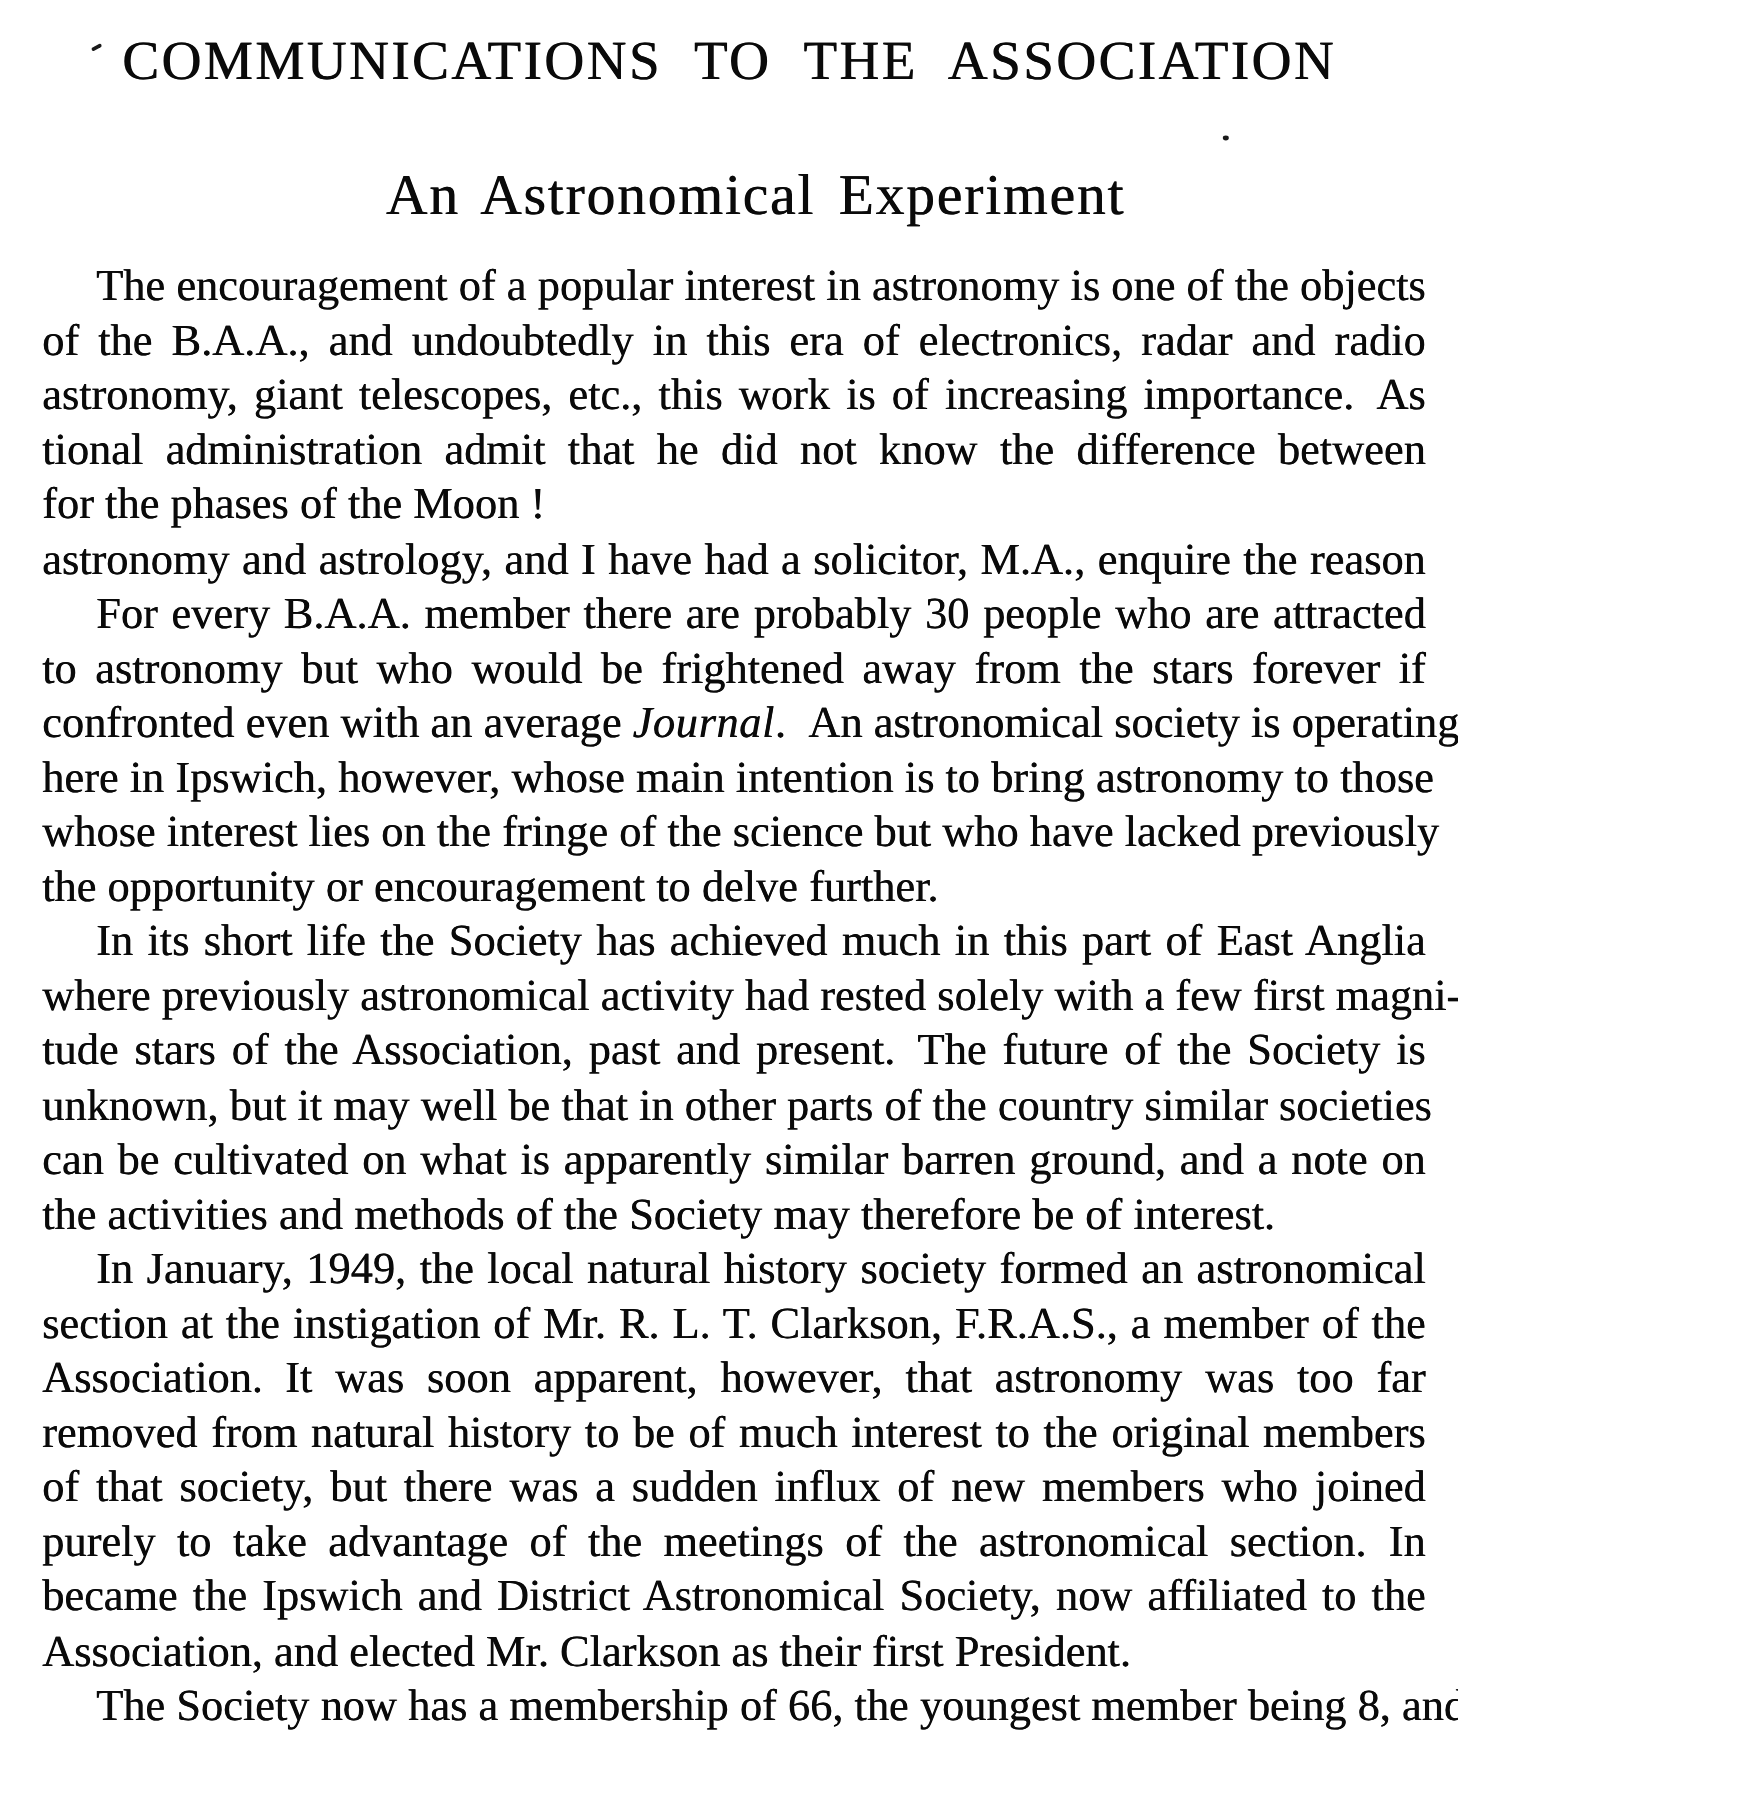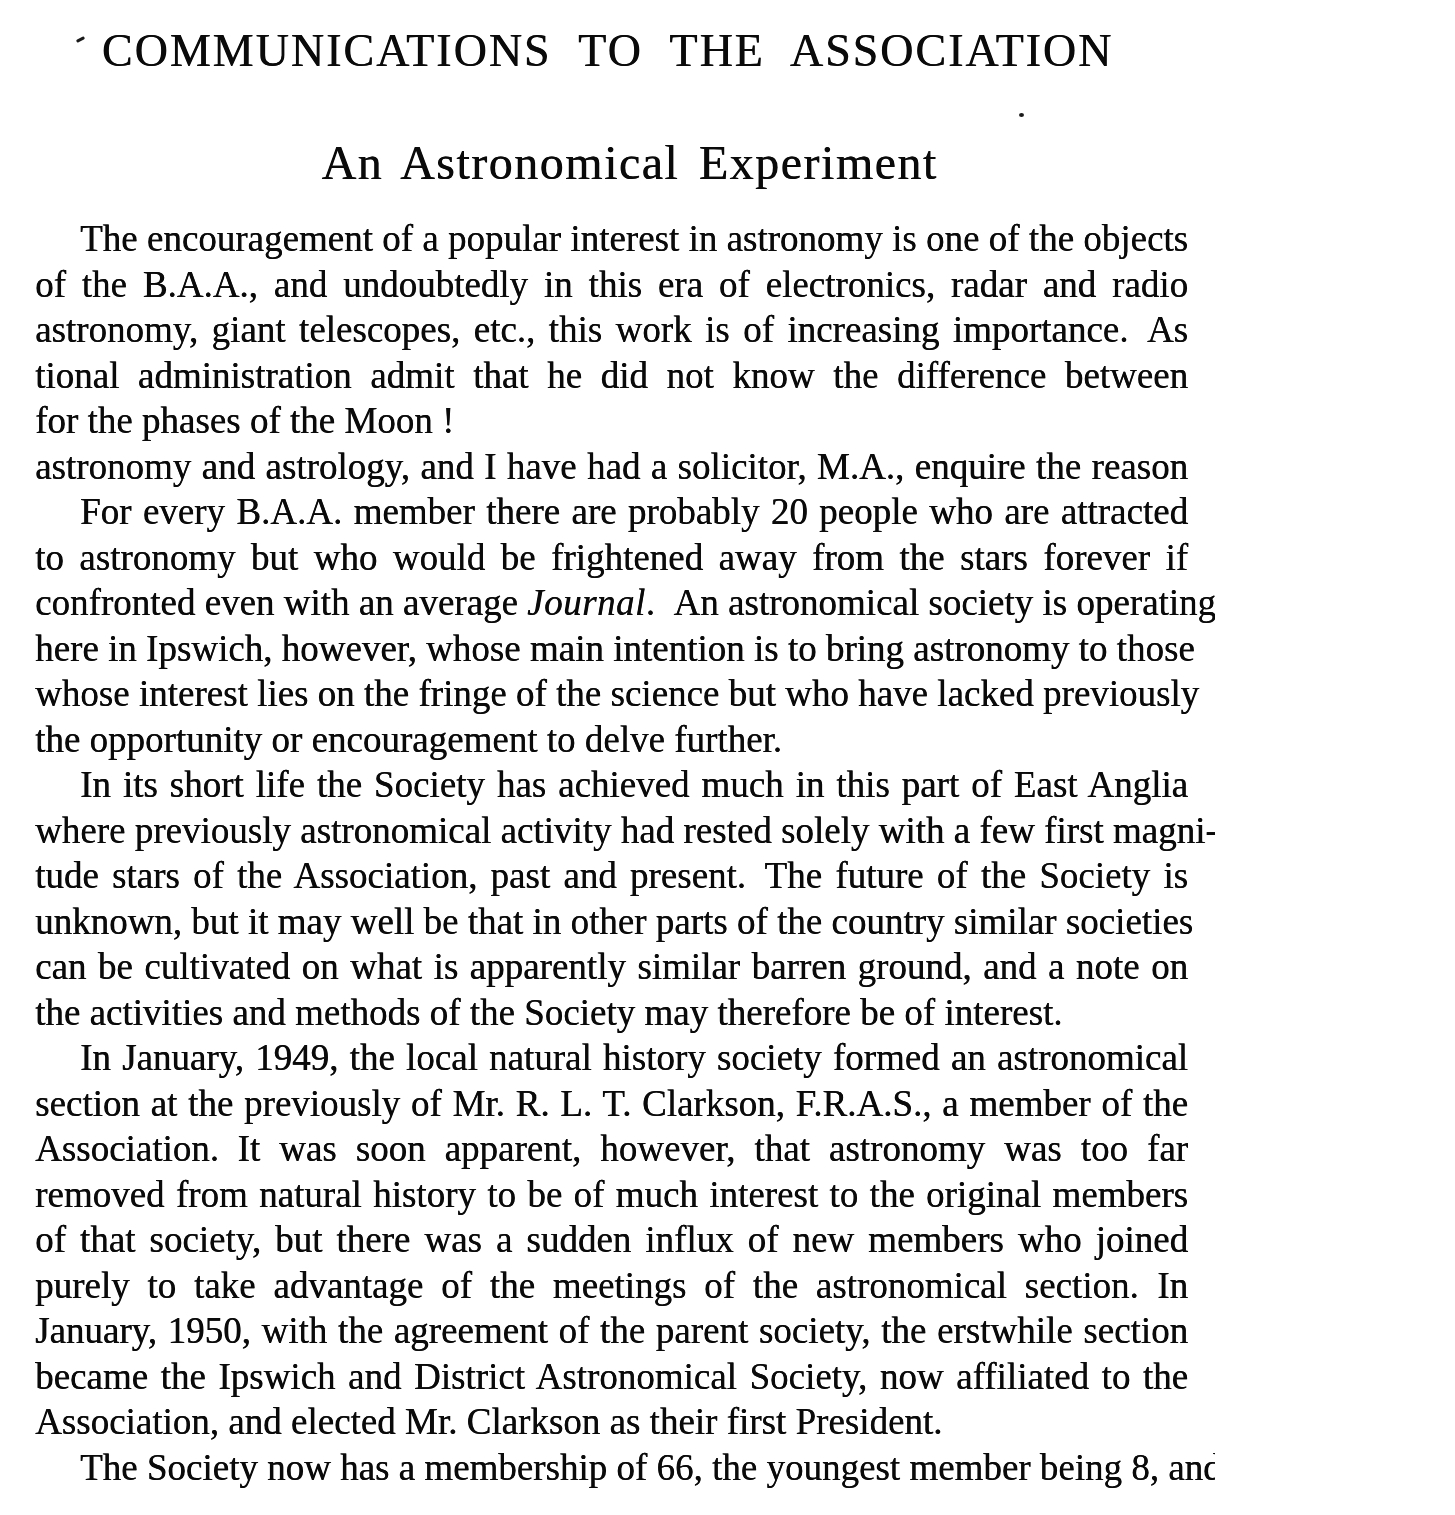--- a/index.html
+++ b/index.html
@@ -92,36 +92,35 @@
 
   <div class="article-title">An Astronomical Experiment</div>
 
   <div class="article-body">
       <div class="line indent">The encouragement of a popular interest in astronomy is one of the objects</div>
       <div class="line">of the B.A.A., and undoubtedly in this era of electronics, radar and radio</div>
       <div class="line">astronomy, giant telescopes, etc., this work is of increasing importance. As</div>
       <div class="line">tional administration admit that he did not know the difference between</div>
       <div class="line endline">for the phases of the Moon !</div>
       <div class="line">astronomy and astrology, and I have had a solicitor, M.A., enquire the reason</div>
-      <div class="line indent">For every B.A.A. member there are probably 20 people who are attracted</div>
+      <div class="line indent">For every B.A.A. member there are probably 30 people who are attracted</div>
       <div class="line">to astronomy but who would be frightened away from the stars forever if</div>
       <div class="line">confronted even with an average <i>Journal</i>. An astronomical society is operating</div>
       <div class="line">here in Ipswich, however, whose main intention is to bring astronomy to those</div>
       <div class="line">whose interest lies on the fringe of the science but who have lacked previously</div>
       <div class="line endline">the opportunity or encouragement to delve further.</div>
       <div class="line indent">In its short life the Society has achieved much in this part of East Anglia</div>
       <div class="line">where previously astronomical activity had rested solely with a few first magni-</div>
       <div class="line">tude stars of the Association, past and present. The future of the Society is</div>
       <div class="line">unknown, but it may well be that in other parts of the country similar societies</div>
       <div class="line">can be cultivated on what is apparently similar barren ground, and a note on</div>
       <div class="line endline">the activities and methods of the Society may therefore be of interest.</div>
       <div class="line indent">In January, 1949, the local natural history society formed an astronomical</div>
-      <div class="line">section at the previously of Mr. R. L. T. Clarkson, F.R.A.S., a member of the</div>
+      <div class="line">section at the instigation of Mr. R. L. T. Clarkson, F.R.A.S., a member of the</div>
       <div class="line">Association. It was soon apparent, however, that astronomy was too far</div>
       <div class="line">removed from natural history to be of much interest to the original members</div>
       <div class="line">of that society, but there was a sudden influx of new members who joined</div>
       <div class="line">purely to take advantage of the meetings of the astronomical section. In</div>
-      <div class="line">January, 1950, with the agreement of the parent society, the erstwhile section</div>
       <div class="line">became the Ipswich and District Astronomical Society, now affiliated to the</div>
       <div class="line endline">Association, and elected Mr. Clarkson as their first President.</div>
       <div class="line indent">The Society now has a membership of 66, the youngest member being 8, and</div>
     </div>
 </div>
 
 </body></html>

